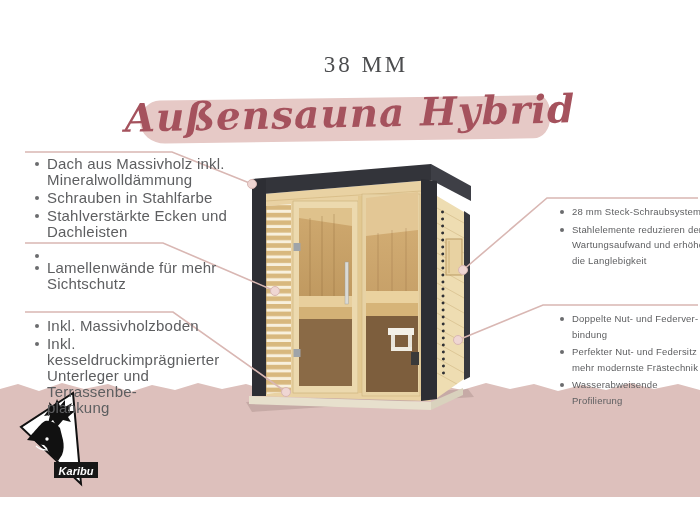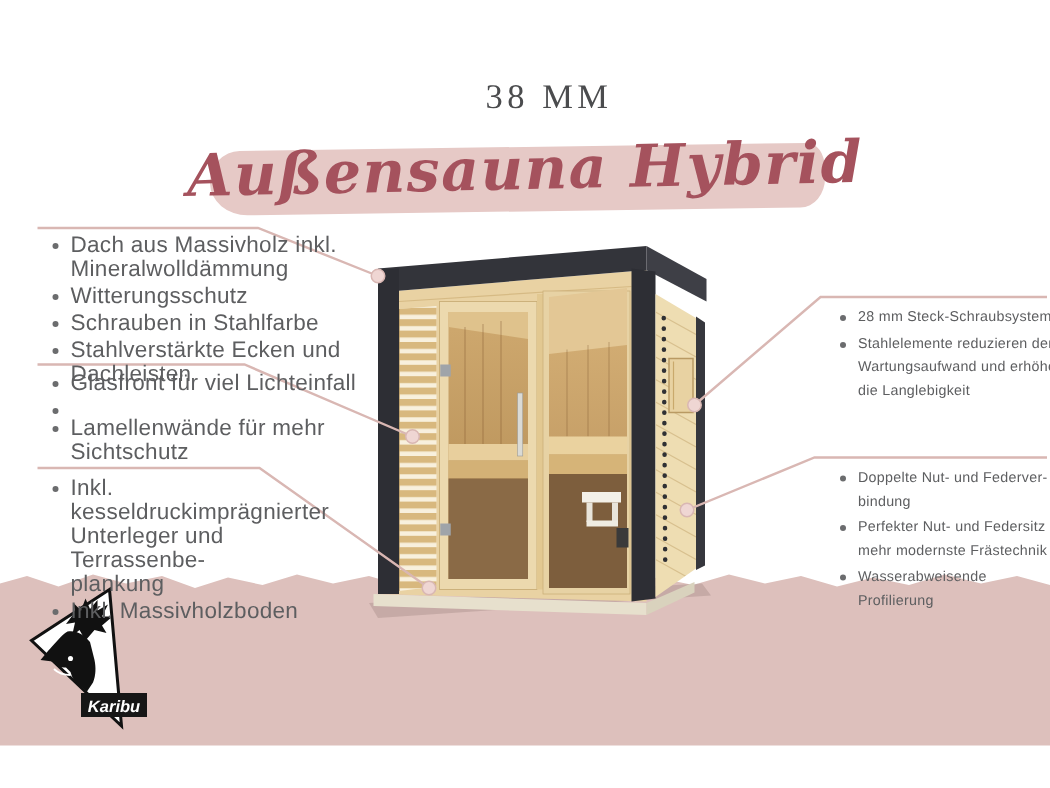--- a/index.html
+++ b/index.html
@@ -152,59 +152,51 @@
   <div class="page-title">Außensauna Hybrid</div>
 
   <div class="feat left" style="top:156px">
     <div class="item">
         <span class="dot"></span>
         <span class="txt">Dach aus Massivholz inkl.
 Mineralwolldämmung</span>
       </div>
     <div class="item">
         <span class="dot"></span>
-        <span class="txt">Witterungsschutz</span>
-      </div>
-    <div class="item">
-        <span class="dot"></span>
         <span class="txt">Schrauben in Stahlfarbe</span>
       </div>
     <div class="item">
         <span class="dot"></span>
         <span class="txt">Stahlverstärkte Ecken und
 Dachleisten</span>
       </div>
   </div>
 
   <div class="feat left" style="top:248px">
     <div class="item">
         <span class="dot"></span>
-        <span class="txt">Glasfront für viel Lichteinfall</span>
-      </div>
-    <div class="item">
-        <span class="dot"></span>
       </div>
     <div class="item">
         <span class="dot"></span>
         <span class="txt">Lamellenwände für mehr
 Sichtschutz</span>
       </div>
   </div>
 
   <div class="feat left" style="top:318px">
+    <div class="item">
+        <span class="dot"></span>
+        <span class="txt">Inkl. Massivholzboden</span>
+      </div>
     <div class="item">
         <span class="dot"></span>
         <span class="txt">Inkl. kesseldruckimprägnierter
 Unterleger und Terrassenbe-
 plankung</span>
       </div>
-    <div class="item">
-        <span class="dot"></span>
-        <span class="txt">Inkl. Massivholzboden</span>
-      </div>
   </div>
 
   <div class="feat right" style="top:204px">
     <div class="item">
         <span class="dot"></span>
         <span class="txt">28 mm Steck-Schraubsystem</span>
       </div>
     <div class="item">
         <span class="dot"></span>
         <span class="txt">Stahlelemente reduzieren den

